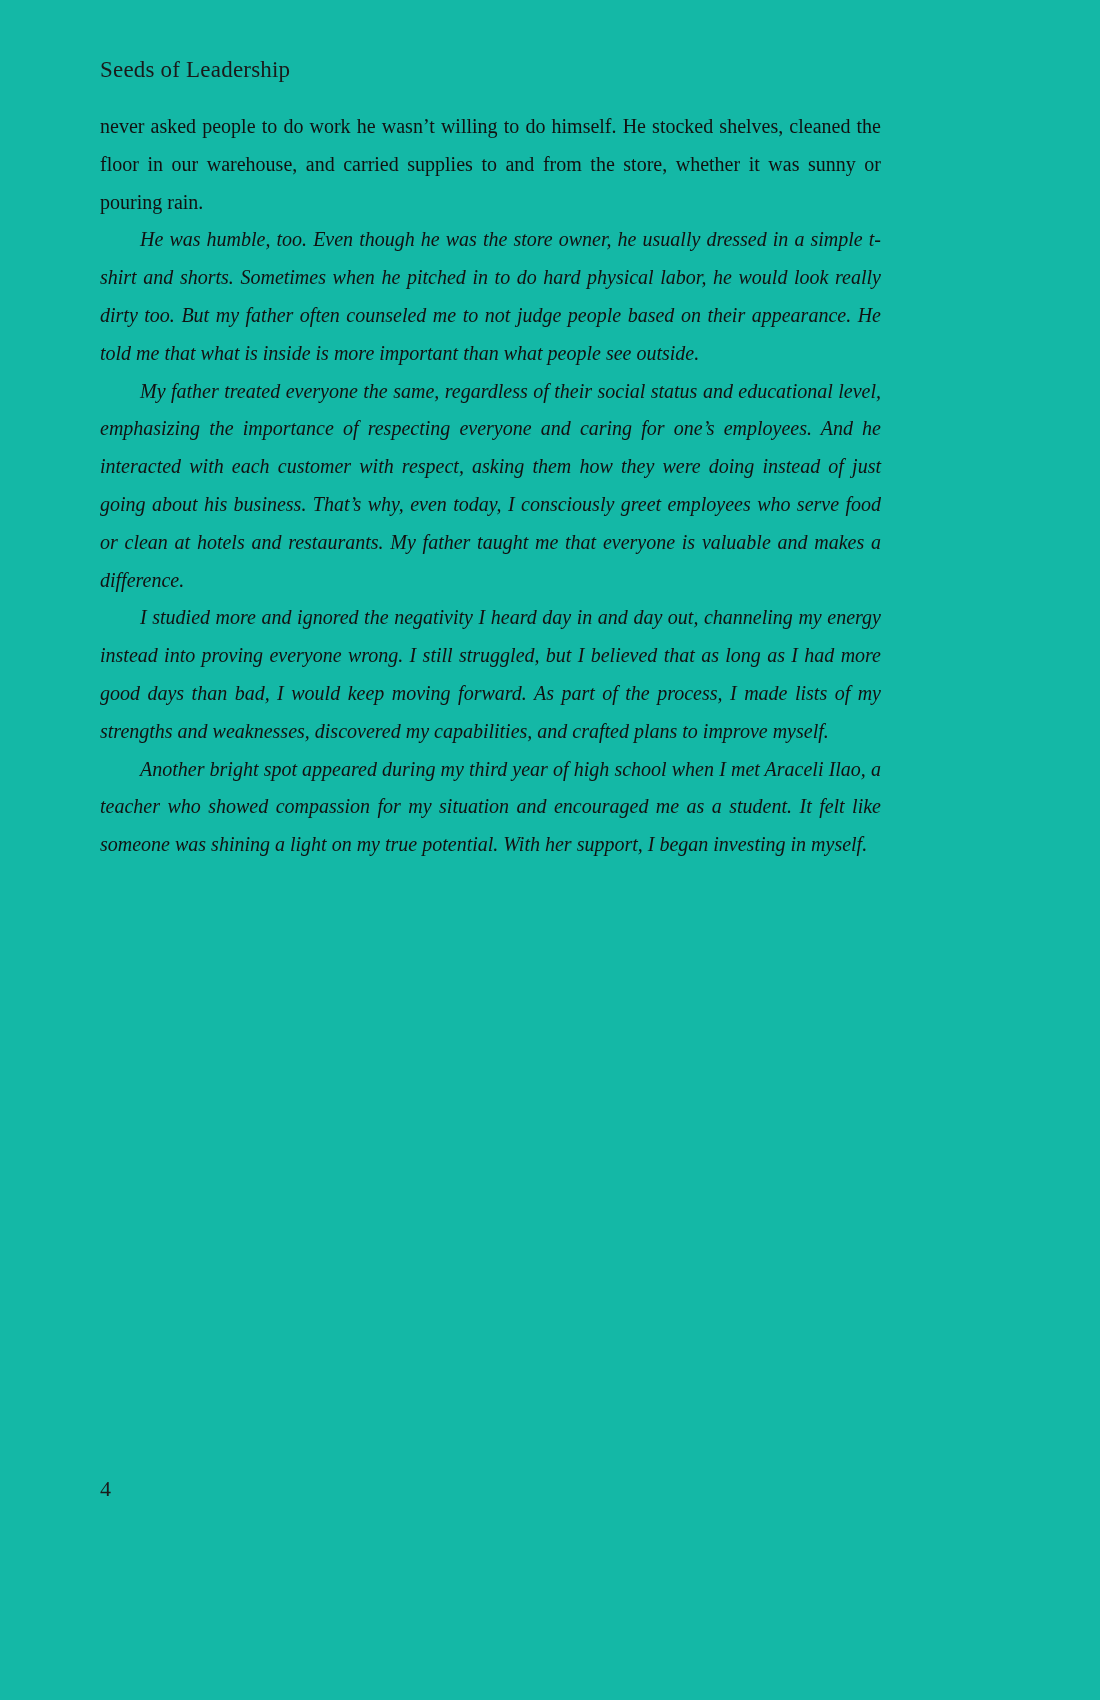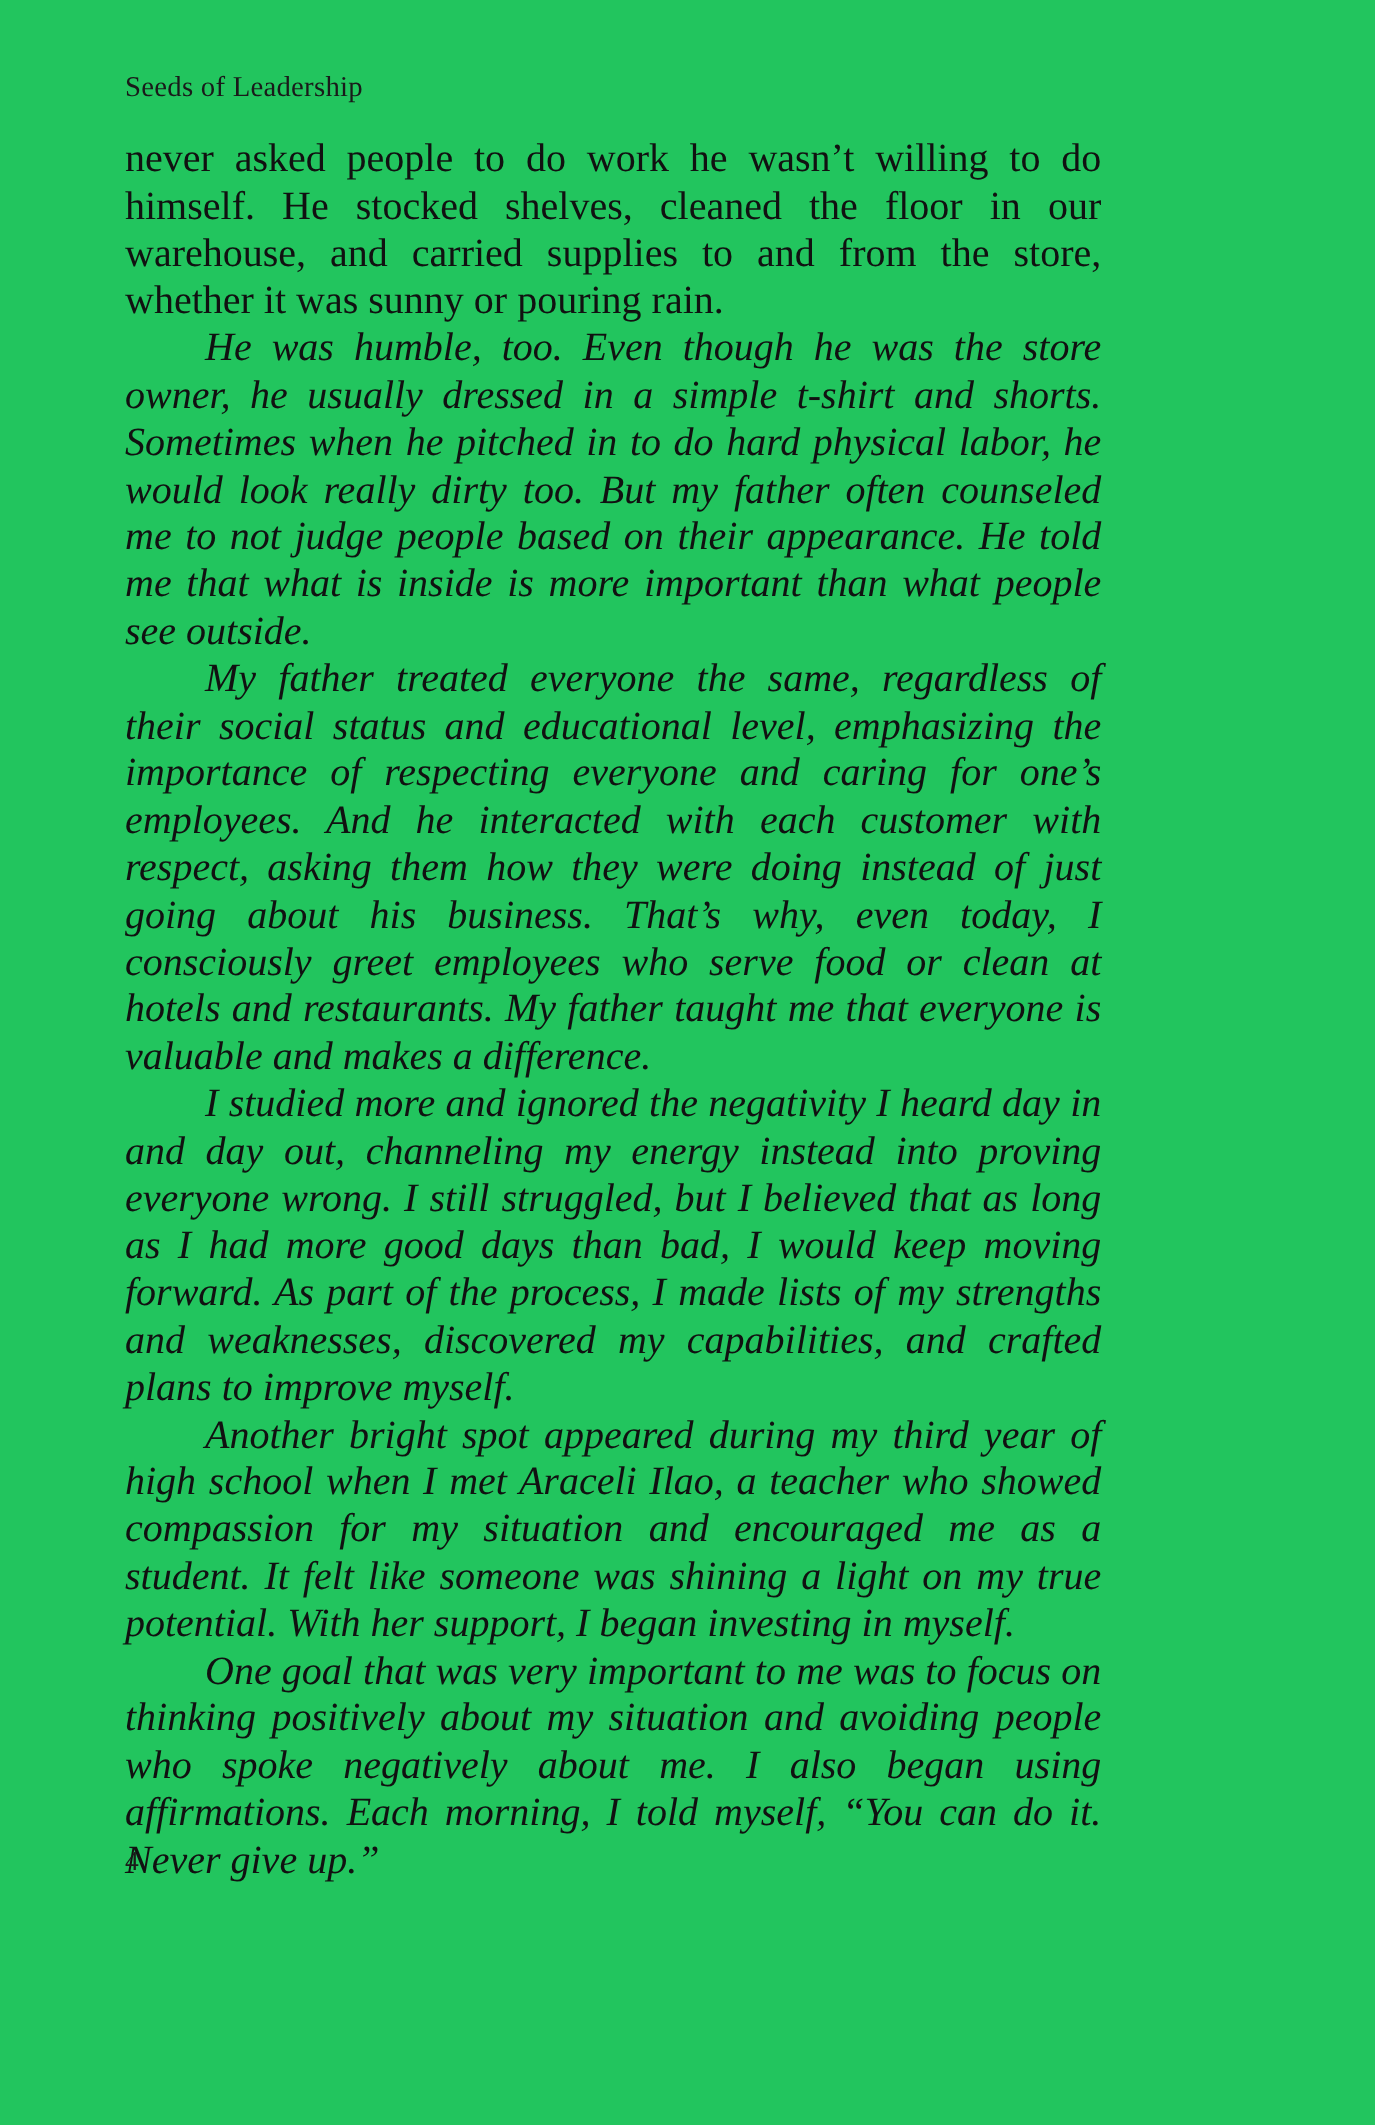--- a/index.html
+++ b/index.html
@@ -4,42 +4,42 @@
 <style>
   html, body {
     margin: 0;
     padding: 0;
     background: #ffffff;
   }
   .page {
     position: relative;
     width: 1100px;
     height: 1700px;
-    background: #22c55e;
+    background: #14b8a6;
     overflow: hidden;
     box-sizing: border-box;
   }
   .running-head {
     position: absolute;
     left: 100px;
     top: 56px;
     font-family: "Liberation Serif", "DejaVu Serif", serif;
     font-size: 23px;
     line-height: 1.2;
     color: #1a1a1a;
     letter-spacing: 0.2px;
     white-space: nowrap;
   }
   .text-block {
     position: absolute;
     left: 100px;
     top: 108px;
     width: 781px;
     font-family: "Liberation Serif", "DejaVu Serif", serif;
-    font-size: 32px;
+    font-size: 20px;
     line-height: 37.8px;
     color: #111111;
     text-align: justify;
     text-justify: inter-word;
     -webkit-hyphens: auto;
     hyphens: auto;
   }
   .text-block p {
     margin: 0;
     text-indent: 0;
@@ -63,18 +63,17 @@
 <div class="page">
 
   <div class="running-head">Seeds of Leadership</div>
 
   <div class="text-block">
     <p>never asked people to do work he wasn’t willing to do himself. He stocked shelves, cleaned the floor in our warehouse, and carried supplies to and from the store, whether it was sunny or pouring rain.</p>
     <p class="indent">He was humble, too. Even though he was the store owner, he usually dressed in a simple t-shirt and shorts. Sometimes when he pitched in to do hard physical labor, he would look really dirty too. But my father often counseled me to not judge people based on their appearance. He told me that what is inside is more important than what people see outside.</p>
     <p class="indent">My father treated everyone the same, regardless of their social status and educational level, emphasizing the importance of respecting everyone and caring for one’s employees. And he interacted with each customer with respect, asking them how they were doing instead of just going about his business. That’s why, even today, I consciously greet employees who serve food or clean at hotels and restaurants. My father taught me that everyone is valuable and makes a difference.</p>
     <p class="indent">I studied more and ignored the negativity I heard day in and day out, channeling my energy instead into proving everyone wrong. I still struggled, but I believed that as long as I had more good days than bad, I would keep moving forward. As part of the process, I made lists of my strengths and weaknesses, discovered my capabilities, and crafted plans to improve myself.</p>
     <p class="indent">Another bright spot appeared during my third year of high school when I met Araceli Ilao, a teacher who showed compassion for my situation and encouraged me as a student. It felt like someone was shining a light on my true potential. With her support, I began investing in myself.</p>
-    <p class="indent">One goal that was very important to me was to focus on thinking positively about my situation and avoiding people who spoke negatively about me. I also began using affirmations. Each morning, I told myself, “You can do it. Never give up.”</p>
   </div>
 
   <div class="folio">4</div>
 
 </div>
 
 </body></html>

